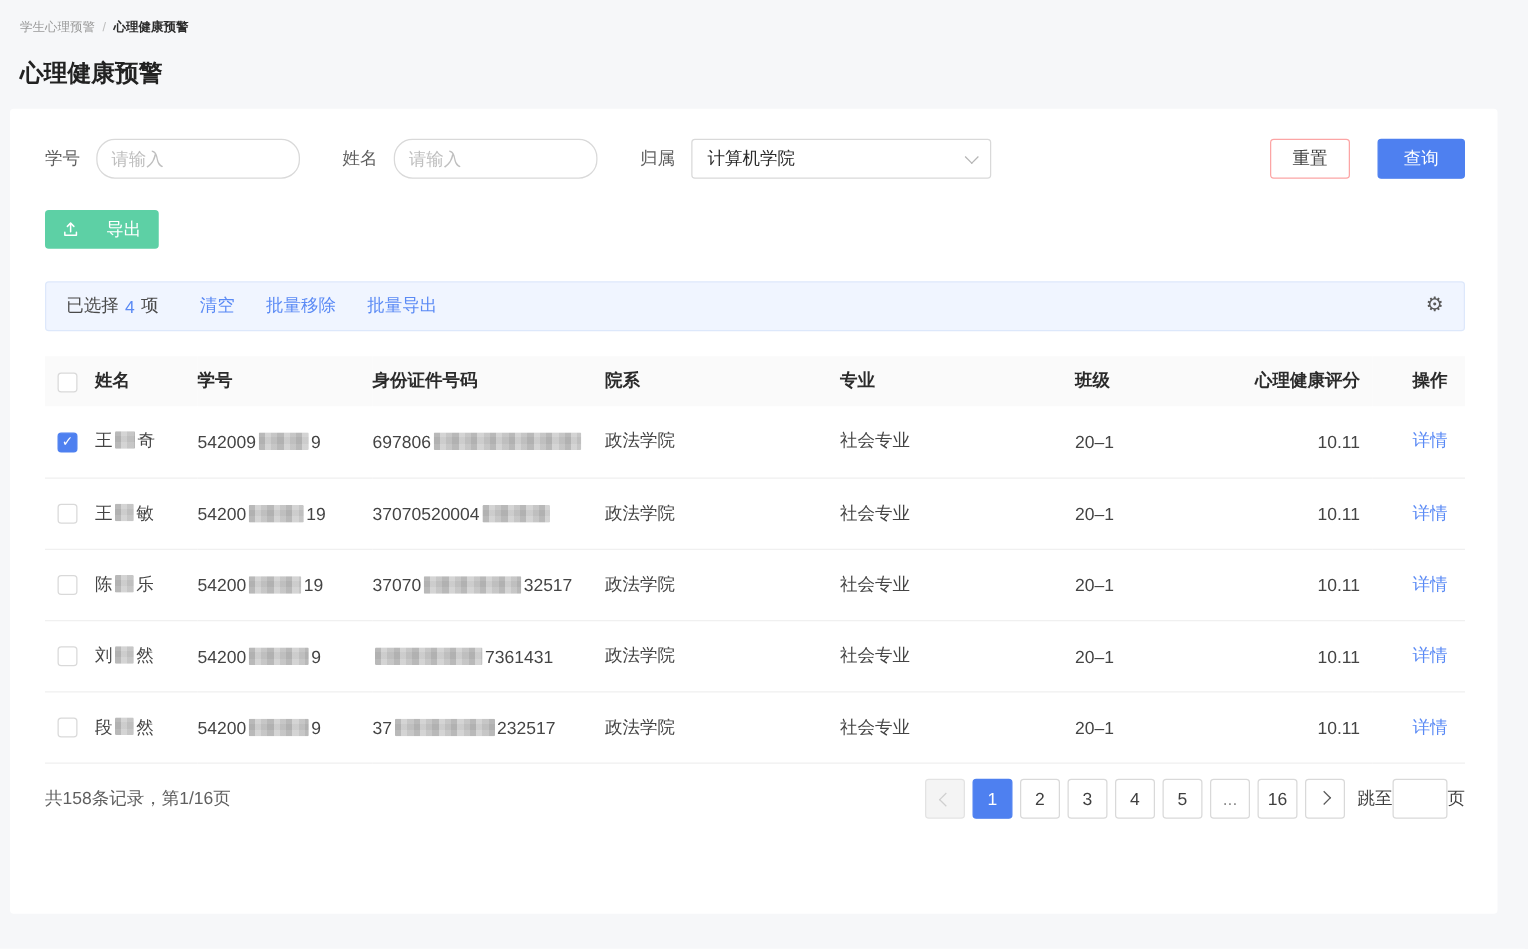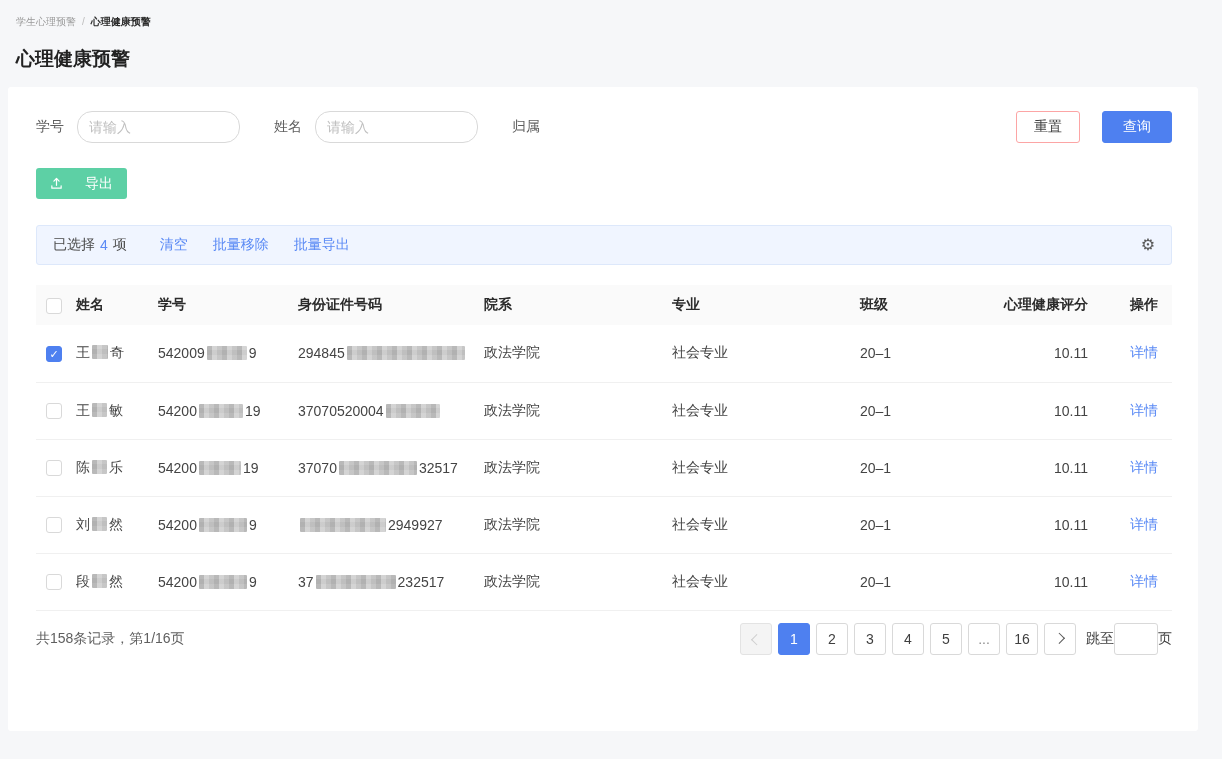--- a/index.html
+++ b/index.html
@@ -134,20 +134,24 @@
     <div class="f-item">
       <span class="f-label">学号</span>
       <input class="inp short" placeholder="请输入" style="">
     </div>
     <div class="f-item gap34">
       <span class="f-label">姓名</span>
       <input class="inp short" placeholder="请输入" style="">
     </div>
     <div class="f-item gap34">
       <span class="f-label">归属</span>
+      <div class="select">
+        <span class="sel-text">计算机学院</span>
+        <span class="chev-down"></span>
+      </div>
     </div>
     <div class="spacer"></div>
     <button class="btn">重置</button>
     <button class="btn primary">查询</button>
   </div>
 
   <button class="export-btn">
     <svg width="13" height="13" viewBox="0 0 14 14" fill="none" stroke="#ffffff" stroke-width="1.3" stroke-linecap="round" stroke-linejoin="round">
       <path d="M2 9.5 V12 H12 V9.5"></path>
       <path d="M7 9 V2"></path>
@@ -189,21 +193,21 @@
         <th>班级</th>
         <th class="right">心理健康评分</th>
         <th class="action-col">操作</th>
       </tr>
     </thead>
     <tbody>
       <tr>
         <td class="col-cb"><span class="cb checked"></span></td>
         <td><span>王</span><span class="redact" style="width:16px"></span><span>奇</span></td>
         <td><span>542009</span><span class="redact" style="width:40px"></span><span>9</span></td>
-        <td><span>294845</span><span class="redact" style="width:118px"></span><span></span></td>
+        <td><span>697806</span><span class="redact" style="width:118px"></span><span></span></td>
         <td>政法学院</td>
         <td>社会专业</td>
         <td>20–1</td>
         <td class="right">10.11</td>
         <td class="action-col"><a class="detail-link">详情</a></td>
       </tr>
       <tr>
         <td class="col-cb"><span class="cb"></span></td>
         <td><span>王</span><span class="redact" style="width:15px"></span><span>敏</span></td>
         <td><span>54200</span><span class="redact" style="width:44px"></span><span>19</span></td>
@@ -222,21 +226,21 @@
         <td>政法学院</td>
         <td>社会专业</td>
         <td>20–1</td>
         <td class="right">10.11</td>
         <td class="action-col"><a class="detail-link">详情</a></td>
       </tr>
       <tr>
         <td class="col-cb"><span class="cb"></span></td>
         <td><span>刘</span><span class="redact" style="width:15px"></span><span>然</span></td>
         <td><span>54200</span><span class="redact" style="width:48px"></span><span>9</span></td>
-        <td><span></span><span class="redact" style="width:86px"></span><span>2949927</span></td>
+        <td><span></span><span class="redact" style="width:86px"></span><span>7361431</span></td>
         <td>政法学院</td>
         <td>社会专业</td>
         <td>20–1</td>
         <td class="right">10.11</td>
         <td class="action-col"><a class="detail-link">详情</a></td>
       </tr>
       <tr>
         <td class="col-cb"><span class="cb"></span></td>
         <td><span>段</span><span class="redact" style="width:15px"></span><span>然</span></td>
         <td><span>54200</span><span class="redact" style="width:48px"></span><span>9</span></td>

